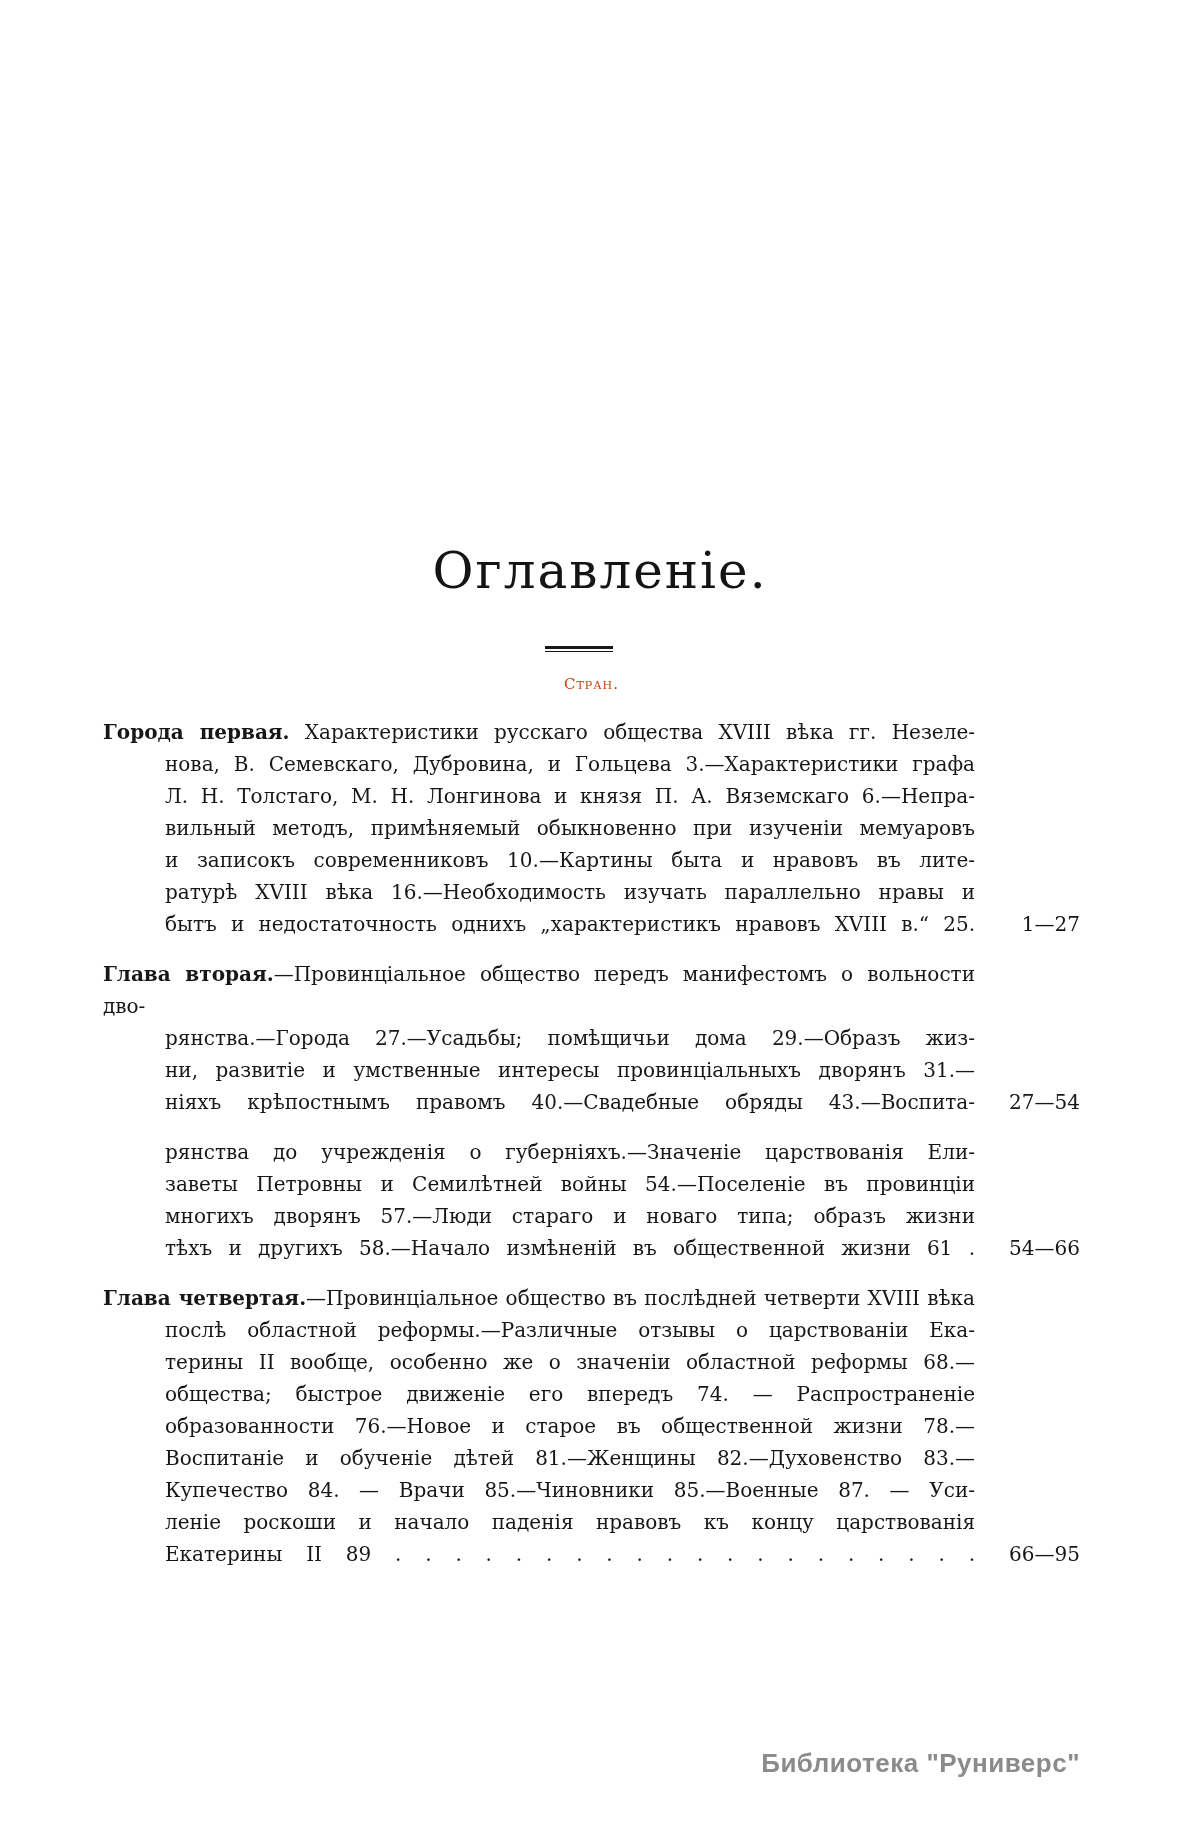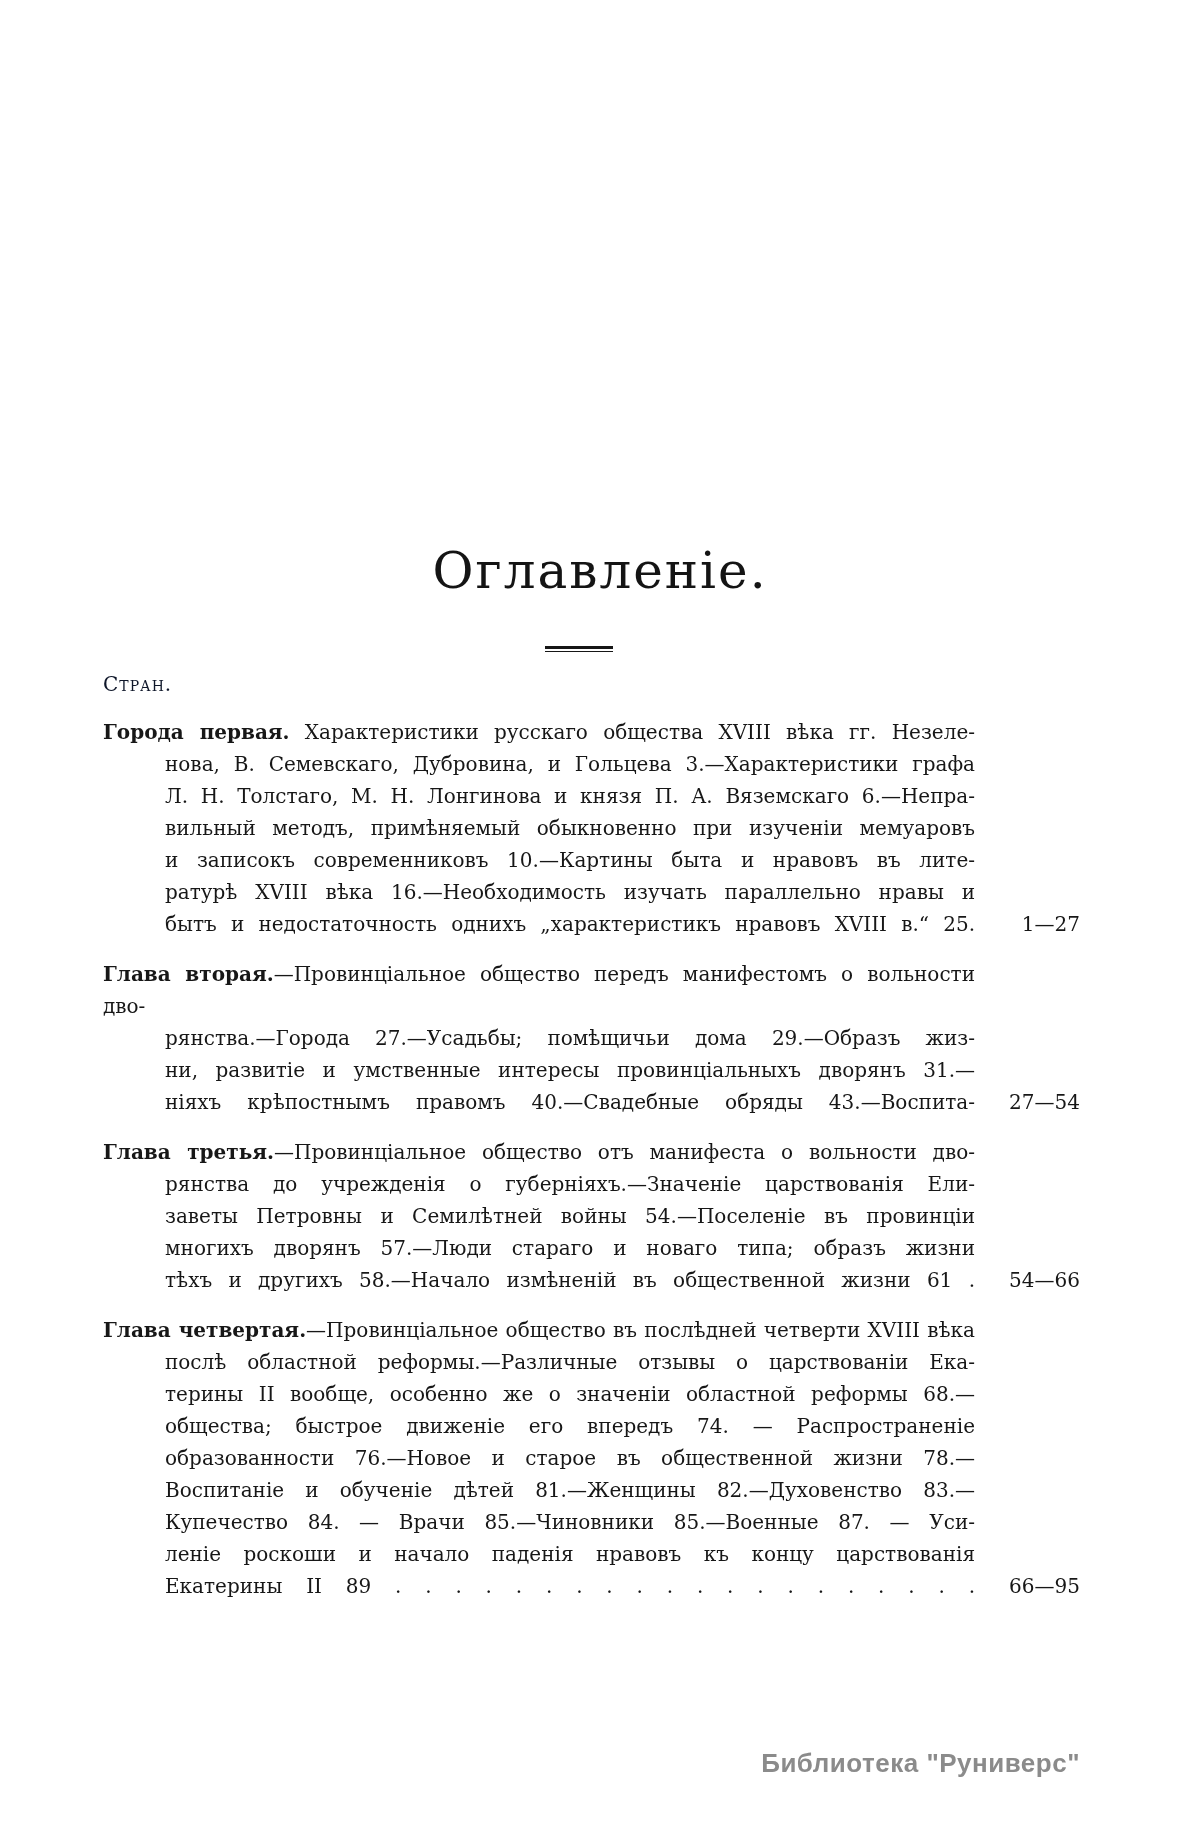--- a/index.html
+++ b/index.html
@@ -32,27 +32,27 @@
   }
   .divider .rule-thick { height: 3px; background: #161616; }
   .divider .rule-thin  { height: 1px; background: #161616; margin-top: 2px; }
   .content {
     position: absolute;
     left: 103px;
     top: 672px;
     width: 977px;
   }
   .col-header {
-    text-align: left;
+    text-align: center;
     font-variant: small-caps;
-    font-size: 20px;
+    font-size: 15px;
     letter-spacing: 1px;
     line-height: 24px;
     margin-bottom: 20px;
-    color: #0f172a;
+    color: #c2410c;
   }
   .entry {
     position: relative;
     margin-bottom: 18px;
   }
   .line {
     width: 872px;
     font-size: 20px;
     line-height: 32px;
     text-align: justify;
@@ -112,21 +112,20 @@
 
     <div class="entry">
       <div class="line first"><span class="chapter-label">Глава вторая.</span><span class="chapter-rest">—Провинціальное общество передъ манифестомъ о вольности дво-</span></div>
       <div class="line cont">рянства.—Города 27.—Усадьбы; помѣщичьи дома 29.—Образъ жиз-</div>
       <div class="line cont">ни, развитіе и умственные интересы провинціальныхъ дворянъ 31.—</div>
       <div class="line cont">ніяхъ крѣпостнымъ правомъ 40.—Свадебные обряды 43.—Воспита-</div>
       <span class="range">27—54</span>
     </div>
 
     <div class="entry">
-      <div class="line first"><span class="chapter-label">Глава третья.</span><span class="chapter-rest">—Провинціальное общество отъ манифеста о вольности дво-</span></div>
       <div class="line cont">рянства до учрежденія о губерніяхъ.—Значеніе царствованія Ели-</div>
       <div class="line cont">заветы Петровны и Семилѣтней войны 54.—Поселеніе въ провинціи</div>
       <div class="line cont">многихъ дворянъ 57.—Люди стараго и новаго типа; образъ жизни</div>
       <div class="line cont">тѣхъ и другихъ 58.—Начало измѣненій въ общественной жизни 61 .</div>
       <span class="range">54—66</span>
     </div>
 
     <div class="entry">
       <div class="line first"><span class="chapter-label">Глава четвертая.</span><span class="chapter-rest">—Провинціальное общество въ послѣдней четверти XVIII вѣка</span></div>
       <div class="line cont">послѣ областной реформы.—Различные отзывы о царствованіи Ека-</div>

